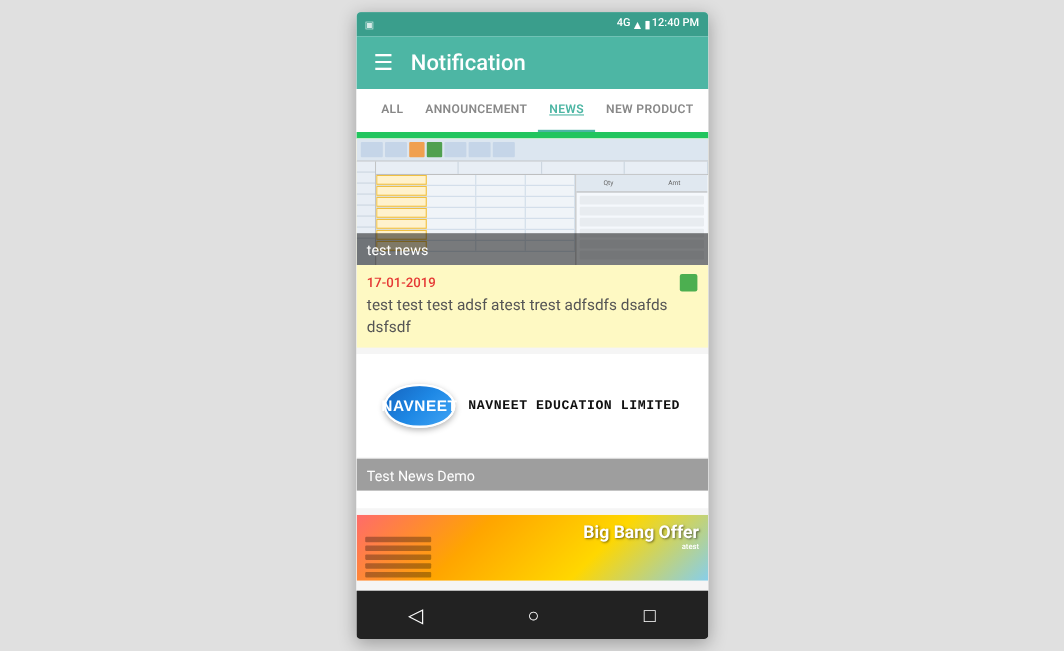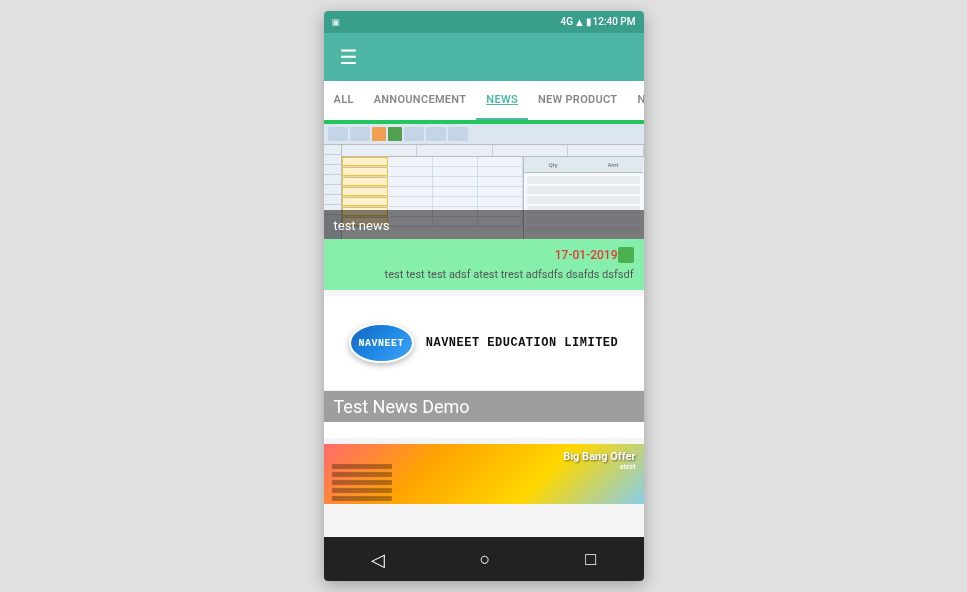--- a/index.html
+++ b/index.html
@@ -63,22 +63,23 @@
     }
     .app-bar-title {
       color: #fff;
       font-size: 20px;
       font-weight: 500;
     }
     
     .tabs-bar {
       background: #fff;
       display: flex;
-      border-bottom: 4px solid #22c55e;
+      border-bottom: 6px solid #22c55e;
       overflow: hidden;
+      padding-left: 13px;
     }
     .tab-item {
       padding: 12px 10px;
       font-size: 11px;
       font-weight: 600;
       color: #888;
       cursor: pointer;
       white-space: nowrap;
       letter-spacing: 0.3px;
       flex-shrink: 0;
@@ -89,21 +90,21 @@
       text-decoration: underline;
     }
     
     .content {
       flex: 1;
       overflow-y: auto;
       background: #f5f5f5;
     }
     
     .news-card {
-      background: #86efac;
+      background: #fef9c3;
       margin-bottom: 6px;
     }
     .card-image {
       width: 100%;
       height: 115px;
       background: #e8e8e8;
       position: relative;
       overflow: hidden;
     }
     
@@ -225,41 +226,40 @@
     }
     .card-title-bar-text {
       color: #fff;
       font-size: 13px;
     }
     .card-info {
       padding: 8px 10px;
       display: flex;
       flex-direction: column;
       gap: 4px;
-      align-items: flex-end;
     }
     .card-date-row {
       display: flex;
       align-items: center;
       justify-content: space-between;
     }
     .card-date {
       color: #e53935;
       font-size: 12px;
       font-weight: 500;
     }
     .green-indicator {
       width: 16px;
       height: 16px;
       background: #4caf50;
       border-radius: 2px;
     }
     .card-desc {
       color: #555;
-      font-size: 11px;
+      font-size: 14px;
       line-height: 1.4;
     }
     
     .navneet-card {
       background: #fff;
       margin-bottom: 6px;
     }
     .navneet-image {
       width: 100%;
       height: 95px;
@@ -277,25 +277,25 @@
       background: linear-gradient(135deg, #1565c0, #1e88e5, #42a5f5);
       border-radius: 50%;
       display: flex;
       align-items: center;
       justify-content: center;
       border: 2px solid #fff;
       box-shadow: 0 2px 6px rgba(0,0,0,0.3);
     }
     .navneet-logo-text {
       color: #fff;
-      font-size: 10px;
+      font-size: 14px;
       font-weight: 700;
       letter-spacing: 0.5px;
       text-transform: uppercase;
-      font-family: Liberation Mono, monospace;
+      font-family: Liberation Sans, sans-serif;
     }
     .navneet-brand-text {
       font-size: 12px;
       font-weight: 700;
       color: #111;
       letter-spacing: 0.5px;
     }
     
     .bottom-nav {
       height: 44px;
@@ -326,21 +326,21 @@
       display: flex;
       flex-direction: column;
       align-items: center;
       justify-content: center;
       padding: 4px;
       position: relative;
       overflow: hidden;
     }
     .big-bang-title {
       color: #fff;
-      font-size: 11px;
+      font-size: 16px;
       font-weight: 700;
       text-shadow: 1px 1px 2px rgba(0,0,0,0.5);
     }
     .big-bang-text-lines {
       position: absolute;
       left: 8px;
       top: 20px;
       display: flex;
       flex-direction: column;
       gap: 3px;
@@ -364,20 +364,21 @@
     <div class="status-icons">
       <span class="status-text">4G</span>
       <span style="color:#fff;font-size:11px;">▲</span>
       <span style="color:#fff;font-size:10px;">▮</span>
       <span class="status-text">12:40 PM</span>
     </div>
   </div>
 
   <div class="app-bar">
     <span class="hamburger-icon">☰</span>
+    <span class="app-bar-title">Notification</span>
   </div>
 
   <div class="tabs-bar">
     <div class="tab-item">ALL</div>
     <div class="tab-item">ANNOUNCEMENT</div>
     <div class="tab-item active">NEWS</div>
     <div class="tab-item">NEW PRODUCT</div>
     <div class="tab-item">NEW C</div>
   </div>
 
@@ -496,21 +497,21 @@
         <div class="navneet-logo-ellipse">
           <span class="navneet-logo-text">NavNeeT</span>
         </div>
         <div style="display:flex;flex-direction:column;font-family:Liberation Mono, monospace;">
           <span class="navneet-brand-text">
             NAVNEET EDUCATION LIMITED
           </span>
         </div>
       </div>
       <div style="background:#9e9e9e;padding:5px 10px;">
-        <span style="color:#fff;font-size:18px;">Test News Demo</span>
+        <span style="color:#fff;font-size:13px;">Test News Demo</span>
       </div>
       <div class="card-info">
       </div>
     </div>
 
     <div class="partial-card">
       <div class="big-bang-preview">
         <div style="position:absolute;top:6px;right:8px;text-align:right;">
           <div class="big-bang-title">Big Bang Offer</div>
           <div style="color:#fff;font-size:7px;font-weight:500;">atest</div>

